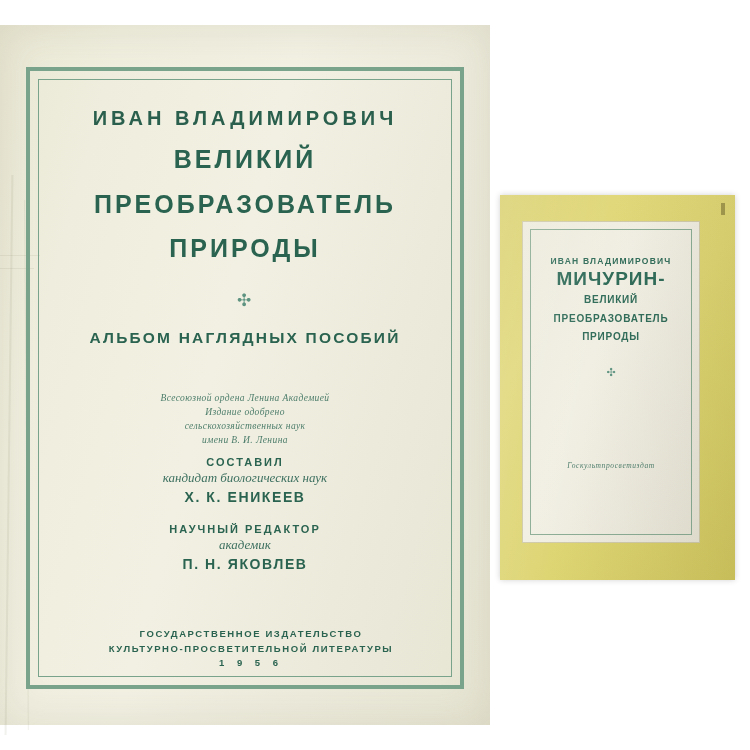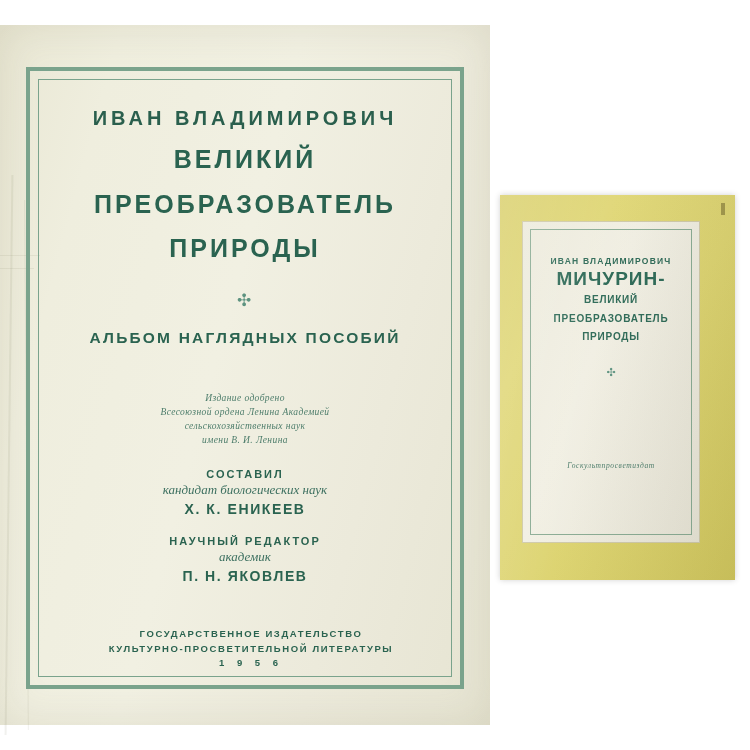--- a/index.html
+++ b/index.html
@@ -112,21 +112,21 @@
 
   .approval {
     margin-top: 44px;
     font-style: italic;
     font-size: 9.5px;
     line-height: 1.5;
     color: #4d7d6b;
     letter-spacing: 0.4px;
   }
 
-  .credit-block { margin-top: 20px; }
+  .credit-block { margin-top: 8px; }
   .credit-label {
     font-family: "Liberation Sans", sans-serif;
     font-size: 11px;
     font-weight: 700;
     letter-spacing: 2px;
     color: #2a6350;
   }
   .credit-sub {
     font-style: italic;
     font-size: 13px;
@@ -257,22 +257,22 @@
 
     <div class="content">
       <div class="name-line">ИВАН ВЛАДИМИРОВИЧ</div>
       <div class="subtitle">ВЕЛИКИЙ</div>
       <div class="subtitle">ПРЕОБРАЗОВАТЕЛЬ</div>
       <div class="subtitle">ПРИРОДЫ</div>
       <div class="ornament">✣</div>
       <div class="album-line">АЛЬБОМ НАГЛЯДНЫХ ПОСОБИЙ</div>
 
       <div class="approval">
+        <div>Всесоюзной ордена Ленина Академией</div>
         <div>Издание одобрено</div>
-        <div>Всесоюзной ордена Ленина Академией</div>
         <div>сельскохозяйственных наук</div>
         <div>имени В. И. Ленина</div>
       </div>
 
       <div class="credit-block">
         <div class="credit-label">СОСТАВИЛ</div>
         <div class="credit-sub">кандидат биологических наук</div>
         <div class="credit-name">Х. К. ЕНИКЕЕВ</div>
       </div>
 

